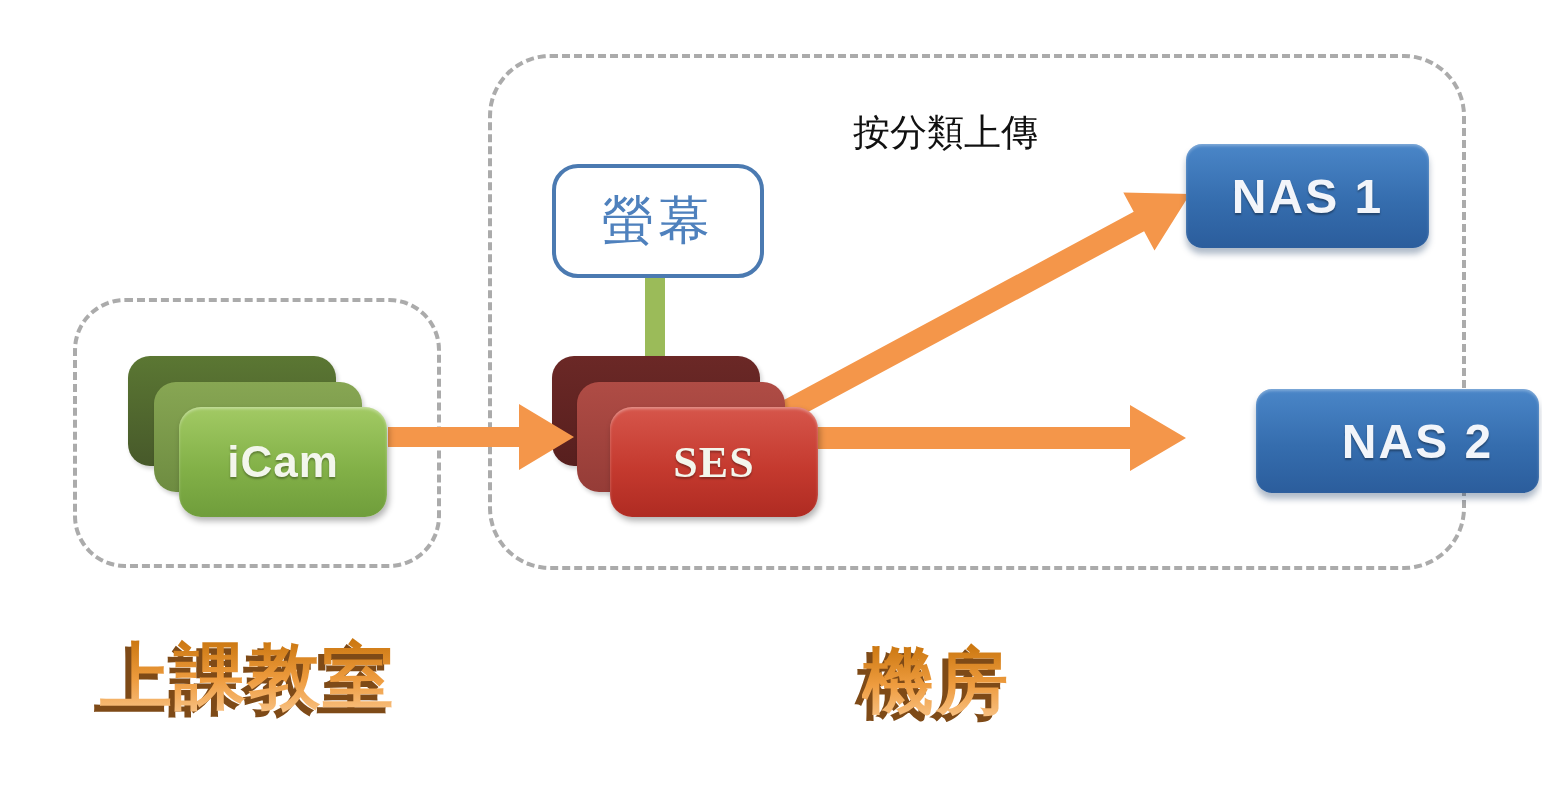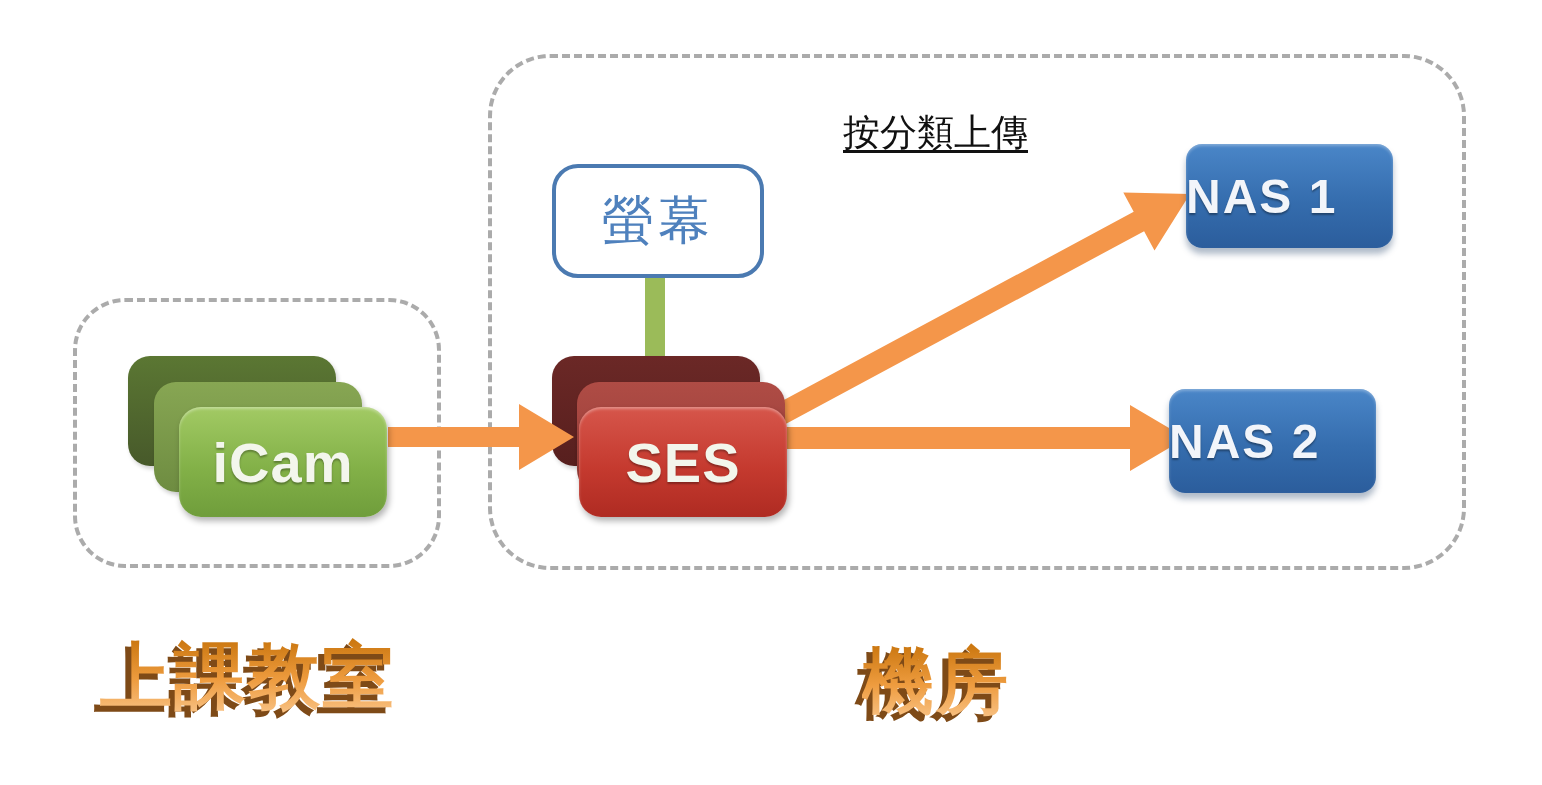--- a/index.html
+++ b/index.html
@@ -42,33 +42,33 @@
     display: flex; align-items: center; justify-content: center;
   }
   .card-back { z-index: 2; box-shadow: 2px 3px 4px rgba(0,0,0,0.18); }
   .card-mid  { z-index: 4; box-shadow: 2px 3px 4px rgba(0,0,0,0.2); }
   .card-front{
     z-index: 5;
     box-shadow: 2px 4px 6px rgba(0,0,0,0.3), inset 0 2px 3px rgba(255,255,255,0.35);
   }
   .card-label {
     color: #F3F6EC;
-    font-size: 56px;
+    font-size: 44px;
     font-weight: bold;
     letter-spacing: 1px;
     text-shadow: 0 2px 2px rgba(0,0,0,0.3);
   }
 
   #icam-back  { left: 128px; top: 356px; background: linear-gradient(180deg, #5B7733, #47592A); }
   #icam-mid   { left: 154px; top: 382px; background: linear-gradient(180deg, #87A653, #6E8C41); }
   #icam-front { left: 179px; top: 407px; background: linear-gradient(180deg, #A2CA64, #83B148 55%, #6F9D3B); }
 
   #ses-back  { left: 552px; top: 356px; background: linear-gradient(180deg, #6B2826, #571F1E); }
   #ses-mid   { left: 577px; top: 382px; background: linear-gradient(180deg, #AF4C45, #953C37); }
-  #ses-front { left: 579px; top: 407px; background: linear-gradient(180deg, #D6564B, #C53A2F 55%, #AF2B22); }
+  #ses-front { left: 610px; top: 407px; background: linear-gradient(180deg, #D6564B, #C53A2F 55%, #AF2B22); font-family: Liberation Serif, serif; }
 
   
   .screen-box {
     position: absolute;
     left: 552px; top: 164px;
     width: 204px; height: 106px;
     background: #ffffff;
     border: 4px solid #4B7AB1;
     border-radius: 26px;
     display: flex; align-items: center; justify-content: center;
@@ -76,50 +76,50 @@
   }
   .screen-label {
     color: #4F81BD;
     font-size: 52px;
     letter-spacing: 4px;
   }
 
   
   .nas-box {
     position: absolute;
-    width: 207px; height: 104px;
+    width: 243px; height: 104px;
     border-radius: 16px;
     background: linear-gradient(180deg, #4A86C8, #356DAE 55%, #2B5D9C);
     box-shadow: 0 6px 6px rgba(30,60,100,0.35), inset 0 2px 3px rgba(255,255,255,0.3);
-    display: flex; align-items: center; 
+    display: flex; align-items: center; justify-content: center;
     z-index: 5;
   }
   #nas1-box { left: 1186px; top: 144px; }
-  #nas2-box { left: 1169px; top: 389px; }
+  #nas2-box { left: 1256px; top: 389px; padding-left: 40px; }
   .nas-label {
     color: #F2F5FA;
     font-size: 48px;
     font-weight: bold;
     letter-spacing: 2px;
     text-shadow: 0 2px 2px rgba(0,0,0,0.35);
   }
 
   
   .annotation {
     position: absolute;
     left: 843px; top: 110px;
     font-size: 37px;
     line-height: 46px;
     color: #111111;
     z-index: 6;
     font-weight: normal;
   }
   .annotation .underlined {
-    text-decoration: underline;
     text-underline-offset: 5px;
+    margin-left: 10px;
   }
 
   
   .wordart {
     position: absolute;
     font-size: 72px;
     font-weight: bold;
     line-height: 1;
     z-index: 6;
     letter-spacing: 2px;

